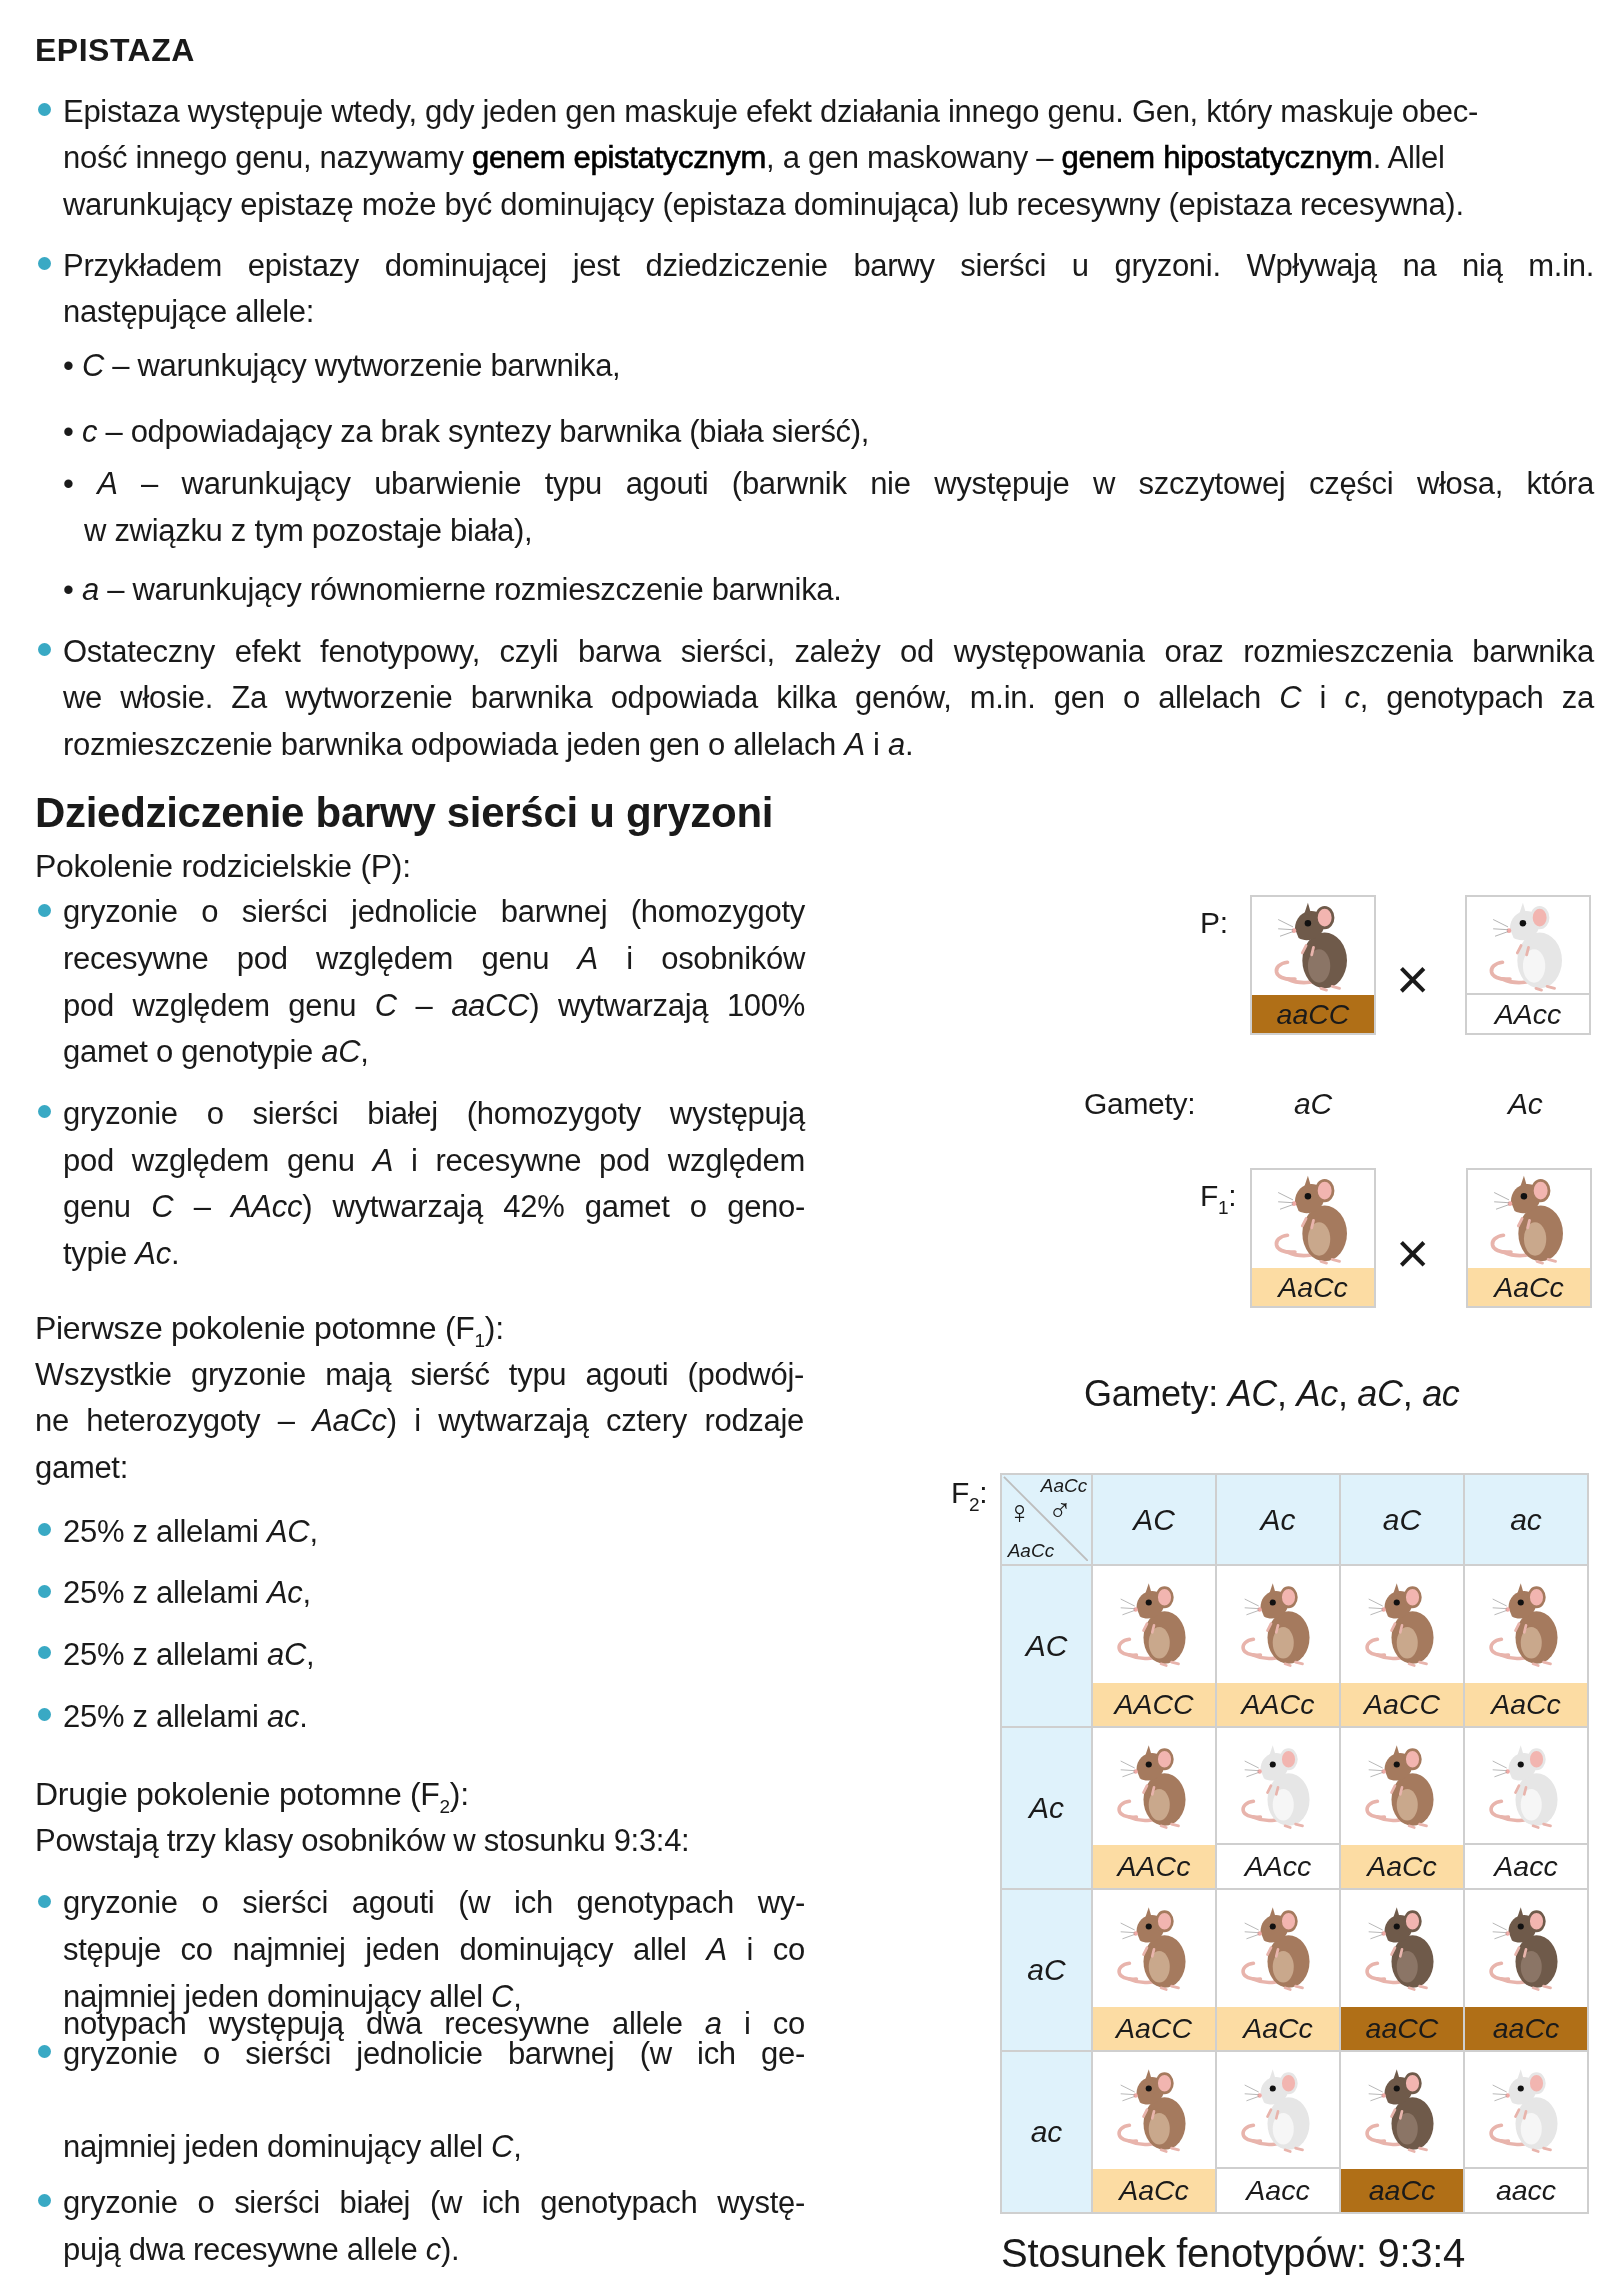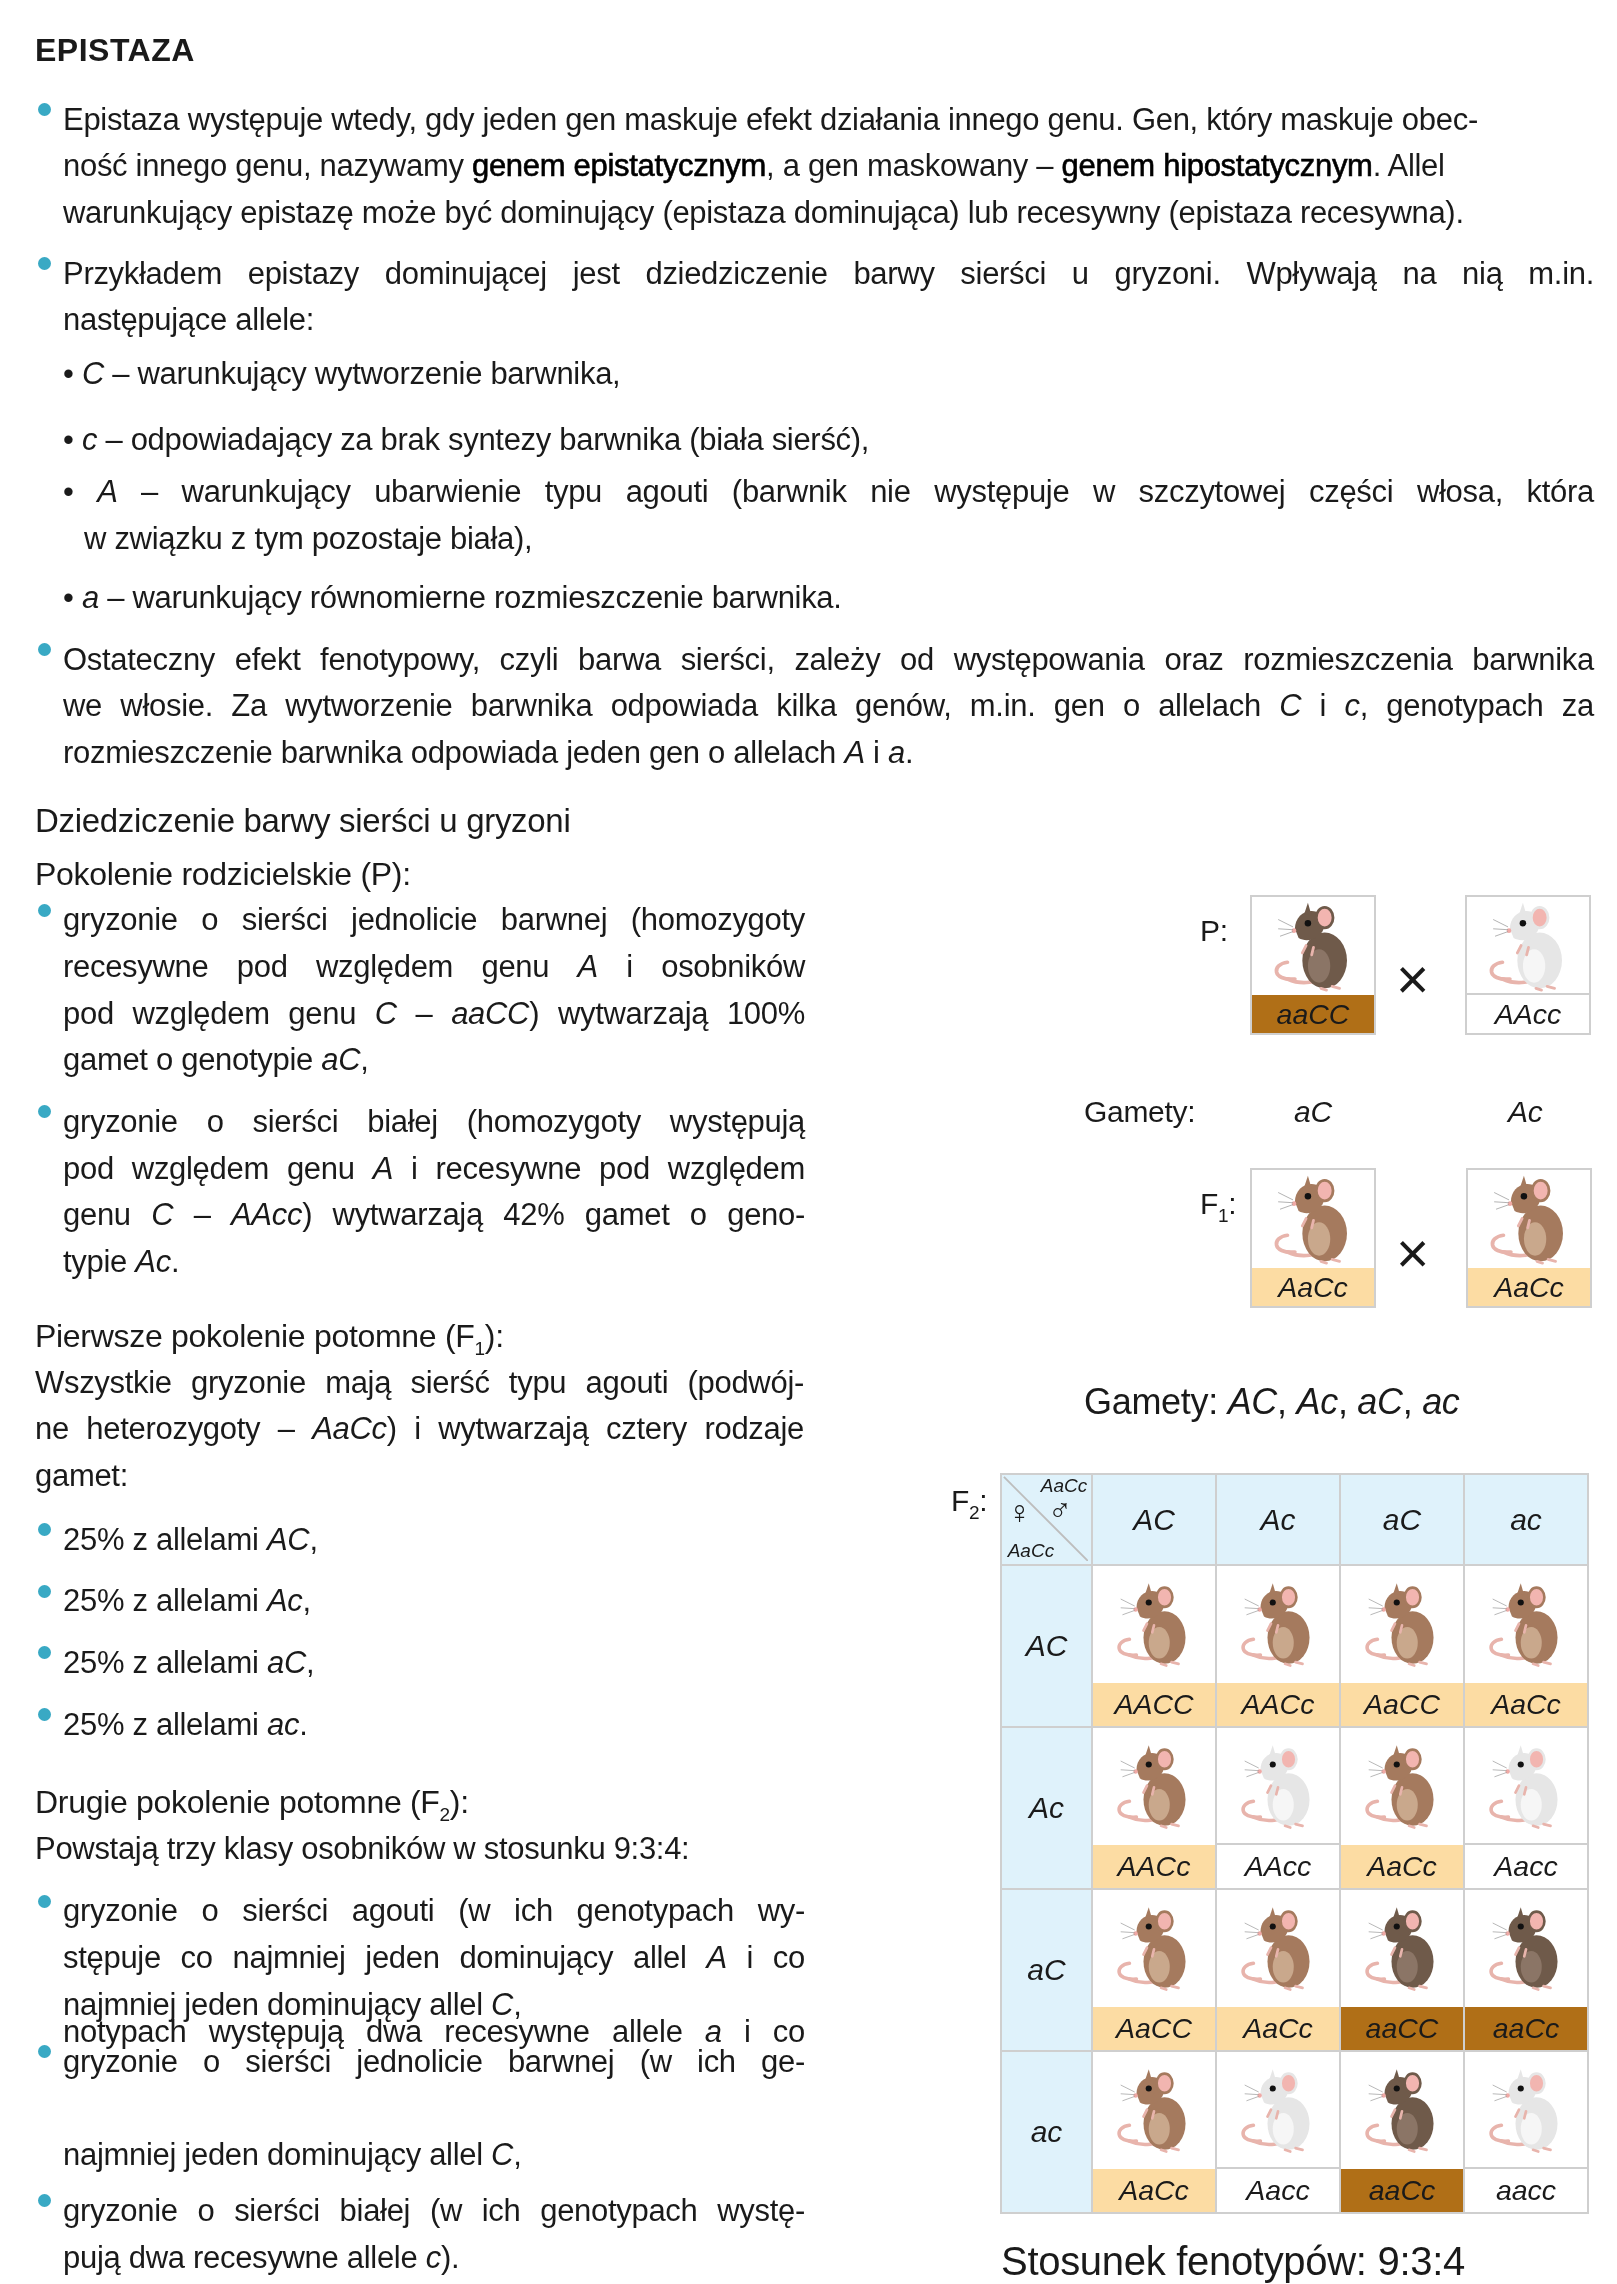--- a/index.html
+++ b/index.html
@@ -1,23 +1,23 @@
 <!DOCTYPE html>
 <html style="font-size:15px"><head>
 <meta charset="utf-8">
 <style>
   html, body { margin:0; padding:0; }
   body { width:1618px; height:2285px; background:#ffffff; position:relative; overflow:hidden;
          font-family:"Liberation Sans", sans-serif; color:#1a1a1a; }
   .abs { position:absolute; }
   .title { left:35px; top:32px; font-size:32px; font-weight:bold; letter-spacing:0.5px; }
-  .para { position:absolute; font-size:31px; line-height:47px; letter-spacing:-0.3px;margin-top:8px; }
+  .para { position:absolute; font-size:31px; line-height:47px; letter-spacing:-0.3px; }
   .bullet-dot { position:absolute; width:13.3px; height:13.3px; border-radius:50%; background:#39a9c4; }
   .sub { font-size:19px; vertical-align:-7.6px; }
-  .h2 { font-size:33px; font-weight:normal; }
+  .h2 { font-size:42px; font-weight:bold; }
   .h3 { font-size:32px; }
   i { font-style:italic; }
   b.kw { font-weight:normal; color:#000; -webkit-text-stroke:0.6px #000; }
   .mbox { position:absolute; border:2.9px solid #cfcfcf; background:#fff; box-sizing:border-box; }
   .mbox .pic { position:absolute; left:0; right:0; top:0; bottom:38px; display:flex; align-items:center; justify-content:center; }
   .mbox .lbl { position:absolute; left:0; right:0; bottom:0; height:38px; display:flex; align-items:center; justify-content:center; font-style:italic; font-size:28.5px; }
   .mbox .lbl.white { border-top:2.9px solid #cfcfcf; }
   .times { position:absolute; font-size:57px; font-weight:200; line-height:1; }
   table.punnett { position:absolute; left:1000px; top:1473px; border-collapse:collapse; }
   table.punnett td { border:2.9px solid #cfcfcf; padding:0; box-sizing:border-box; }

